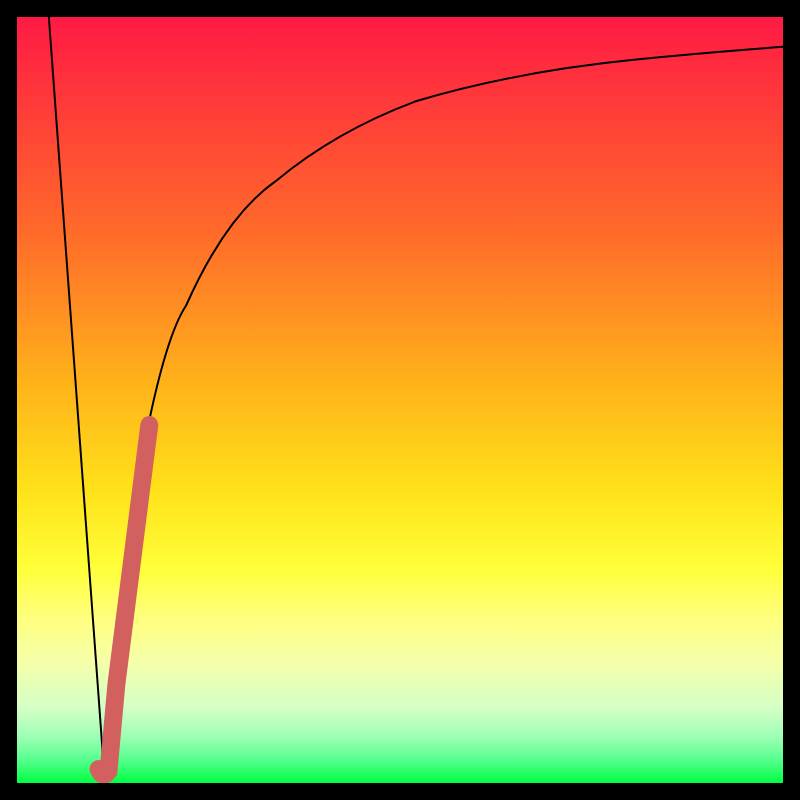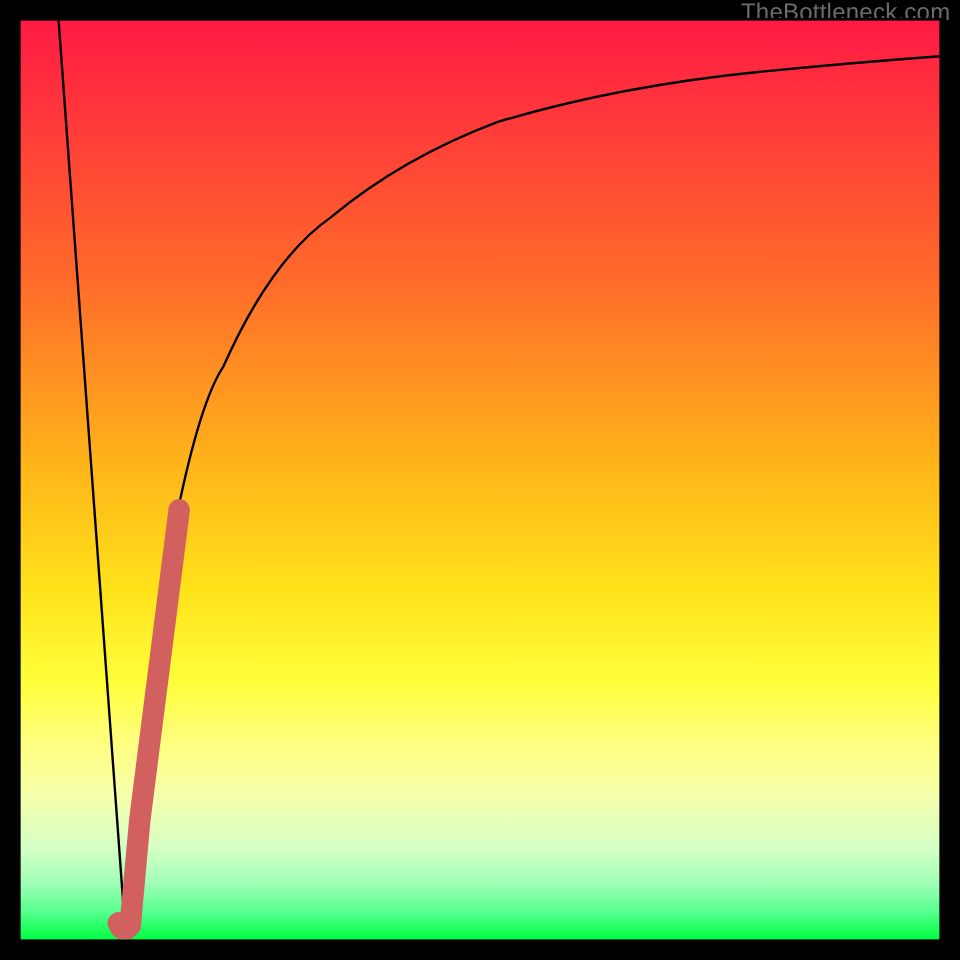--- a/index.html
+++ b/index.html
@@ -56,21 +56,20 @@
     font-weight: 500;
     letter-spacing: 0.2px;
     user-select: none;
   }
 </style>
 </head>
 <body>
 
 <div class="stage">
 
-  <div class="watermark">TheBottleneck.com</div>
 
   <div class="plot-frame">
     <svg class="curves" viewBox="0 0 770 770" preserveAspectRatio="none">
 
       <path d="M 32 0 L 88 765" stroke="#000" stroke-width="2" fill="none"></path>
 
       <path d="M 88 765
                L 130 420
                Q 150 320 170 290
                Q 210 200 260 165

